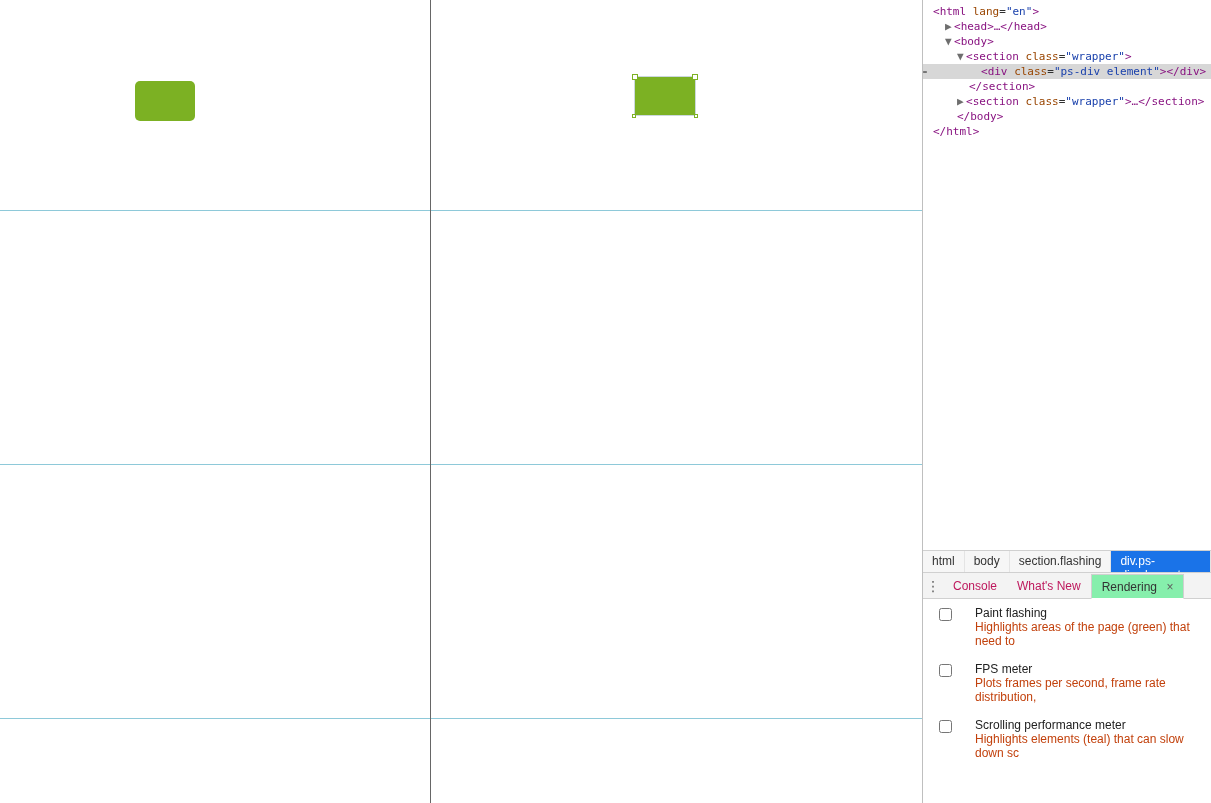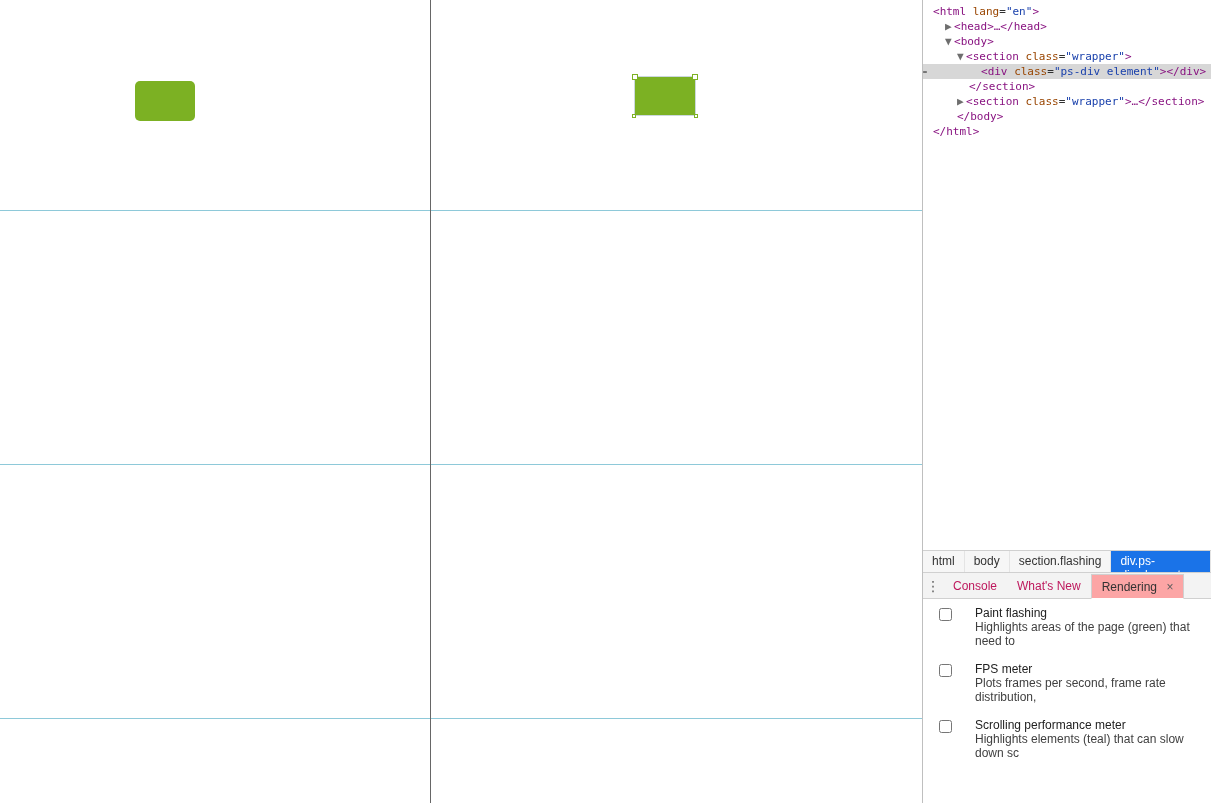--- a/index.html
+++ b/index.html
@@ -125,21 +125,21 @@
   }
   .drawer-tabs .kebab {
     width: 20px; text-align: center; color: #5f5f5f;
     font-size: 14px; line-height: 14px;
   }
   .drawer-tabs .tab {
     padding: 5px 10px 4px 10px;
     color: #be185d;
   }
   .drawer-tabs .tab.active {
-    background: #fca5a5;
+    background: #86efac;
     border: 1px solid #d0d0d0;
     border-bottom: 1px solid #fff;
     margin-bottom: -1px;
     color: #333;
   }
   .drawer-tabs .tab .x { margin-left: 6px; color: #5f5f5f; }
   
   .render-panel {
     flex: 0 0 auto;
     font-family: "Segoe UI", Arial, sans-serif;
@@ -148,21 +148,21 @@
     height: 204px;
     background: #fff;
   }
   .render-panel .opt {
     display: flex; align-items: flex-start;
     gap: 20px;
     padding: 7px 10px 7px 12px;
   }
   .render-panel .opt input { margin-top: 2px; }
   .render-panel .opt .txt .title { color: #222; }
-  .render-panel .opt .txt .desc  { color: #404040; }
+  .render-panel .opt .txt .desc  { color: #c2410c; }
 </style>
 </head>
 <body>
 
 <div class="root">
 
   <div class="preview">
     <div class="tile-line-h h1"></div>
     <div class="tile-line-h h2"></div>
     <div class="tile-line-h h3"></div>

